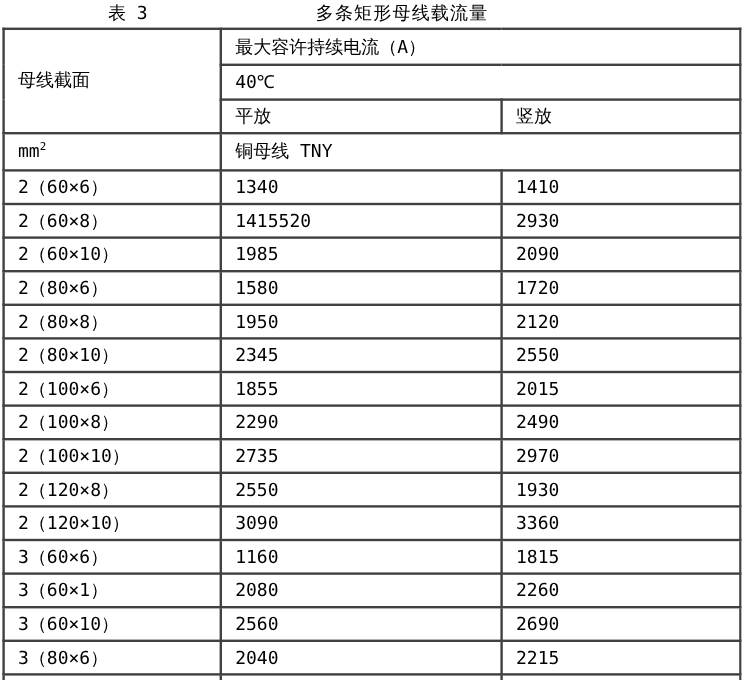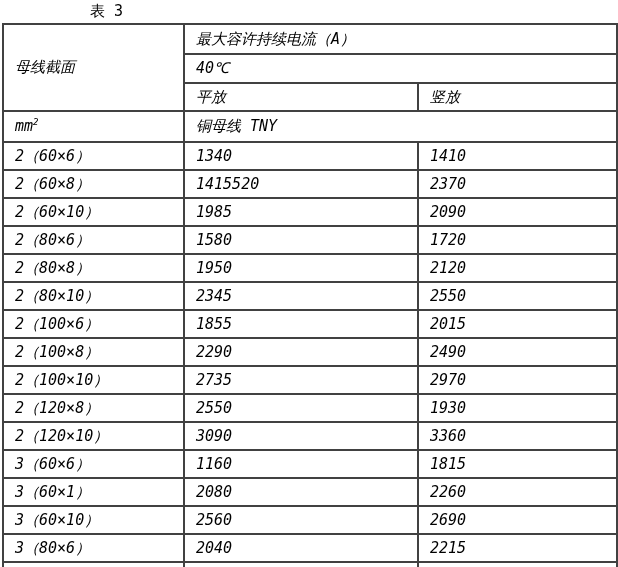--- a/index.html
+++ b/index.html
@@ -23,39 +23,40 @@
   .caption-title{margin-left:140px;letter-spacing:1px;}
   table.busbar{
     border-collapse:collapse;table-layout:fixed;
     margin-left:2px;width:614px;
   }
   table.busbar td{
     border:2px solid var(--border);
     padding:0 16px 0 11px;
     vertical-align:middle;
     white-space:nowrap;overflow:hidden;
-    font-size:15px;line-height:1;font-style:italic;
+    font-size:15px;line-height:1;
   }
   td.c1{padding-left:7px;}
   tr.r-a{height:30px;}
   tr.r-b{height:29px;}
   tr.r-c{height:28px;}
   tr.r-d{height:31px;}
   tr.data-row{height:28px;}
   tr.partial-row{height:24px;}
   td.temp-cell{padding-left:72px;}
   sup.unit-sup{font-size:9px;line-height:0;vertical-align:super;}
 </style>
 </head>
 <body>
 
 <div class="page">
 
   <div class="caption-row">
     <span class="caption-num">表 3</span>
+    <span class="caption-title">多条矩形母线载流量</span>
   </div>
 
   <table class="busbar">
     <colgroup>
       <col style="width:181px">
       <col style="width:234px">
       <col style="width:199px">
     </colgroup>
     <tbody>
       <tr class="r-a">
@@ -77,21 +78,21 @@
     <tbody id="data-rows">
   <tr class="data-row">
     <td class="c1">2（60×6）</td>
     <td>1340</td>
     <td>1410</td>
   </tr>
 
   <tr class="data-row">
     <td class="c1">2（60×8）</td>
     <td>1415520</td>
-    <td>2370</td>
+    <td>2930</td>
   </tr>
 
   <tr class="data-row">
     <td class="c1">2（60×10）</td>
     <td>1985</td>
     <td>2090</td>
   </tr>
 
   <tr class="data-row">
     <td class="c1">2（80×6）</td>

